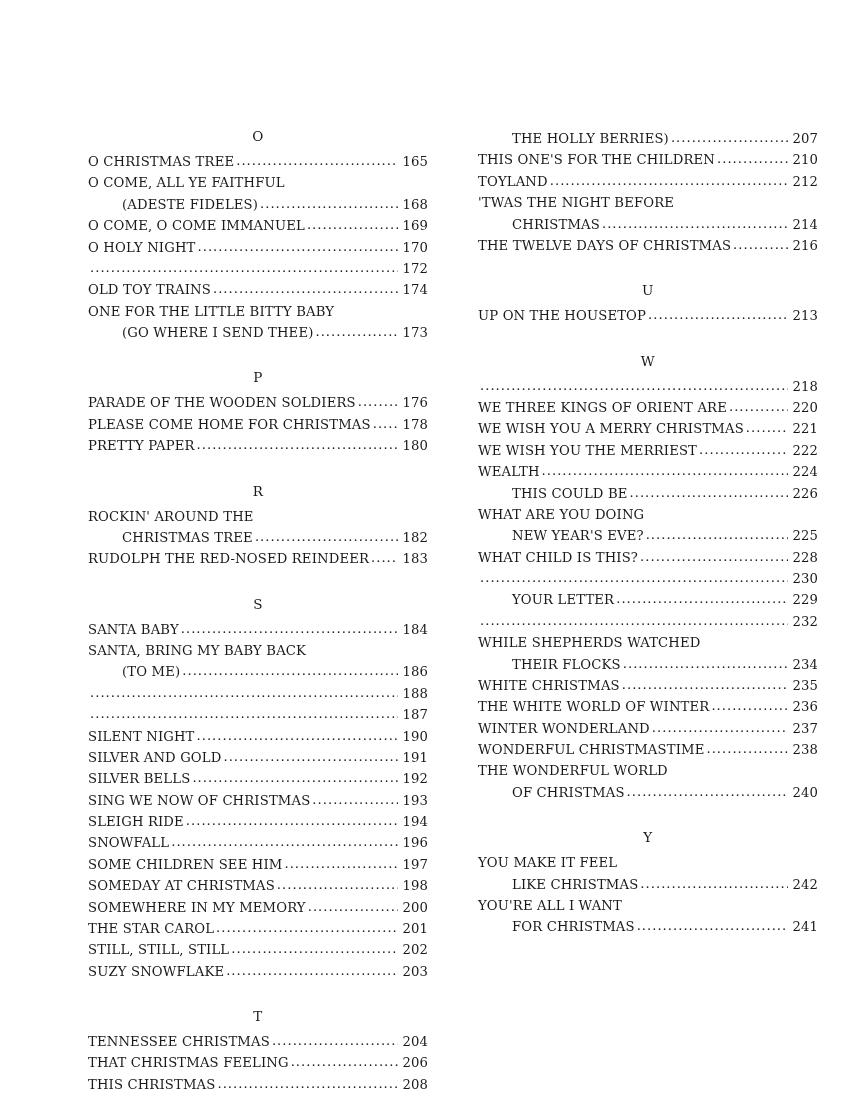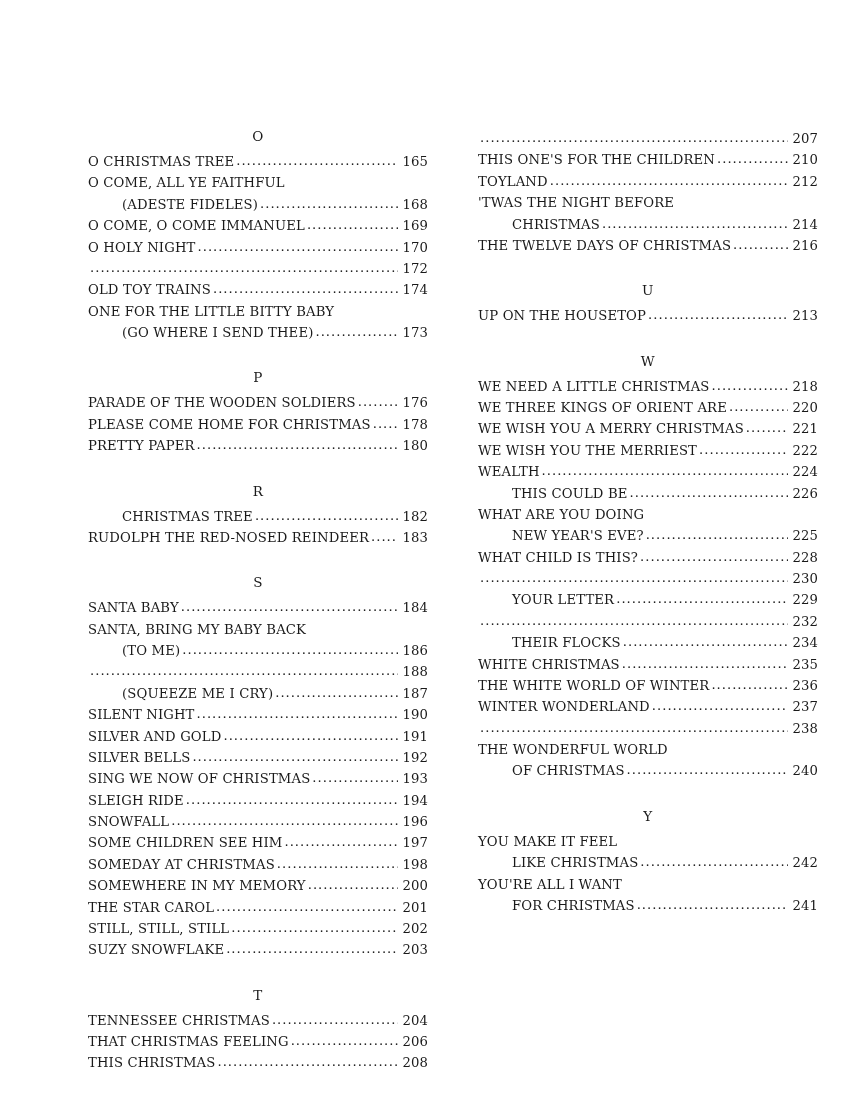--- a/index.html
+++ b/index.html
@@ -167,20 +167,25 @@
             <div class="entry-line">
               <span class="title">PRETTY PAPER</span>
               <span class="dots">................................................................................................................................................................</span>
               <span class="page-num">180</span>
             </div>
           </div>
         </div>
         <div class="section">
           <div class="letter">R</div>
           <div class="entry">
+            <div class="entry-line no-dots">
+              <span class="title">ROCKIN' AROUND THE</span>
+              <span class="dots">................................................................................................................................................................</span>
+              <span class="page-num" style="visibility: hidden;">182</span>
+            </div>
             <div class="entry-line indent">
               <span class="title">CHRISTMAS TREE</span>
               <span class="dots">................................................................................................................................................................</span>
               <span class="page-num">182</span>
             </div>
           </div>
           <div class="entry">
             <div class="entry-line">
               <span class="title">RUDOLPH THE RED-NOSED REINDEER</span>
               <span class="dots">................................................................................................................................................................</span>
@@ -210,21 +215,20 @@
             </div>
           </div>
           <div class="entry">
             <div class="entry-line">
               <span class="dots">................................................................................................................................................................</span>
               <span class="page-num">188</span>
             </div>
           </div>
           <div class="entry">
             <div class="entry-line indent">
-              <span class="title">(SQUEEZE ME I CRY)</span>
               <span class="dots">................................................................................................................................................................</span>
               <span class="page-num">187</span>
             </div>
           </div>
           <div class="entry">
             <div class="entry-line">
               <span class="title">SILENT NIGHT</span>
               <span class="dots">................................................................................................................................................................</span>
               <span class="page-num">190</span>
             </div>
@@ -329,20 +333,21 @@
               <span class="dots">................................................................................................................................................................</span>
               <span class="page-num">208</span>
             </div>
           </div>
         </div>
       </div>
     <div class="column">
         <div class="section">
           <div class="entry">
             <div class="entry-line indent">
+              <span class="title">THE HOLLY BERRIES)</span>
               <span class="dots">................................................................................................................................................................</span>
               <span class="page-num">207</span>
             </div>
           </div>
           <div class="entry">
             <div class="entry-line">
               <span class="title">THIS ONE'S FOR THE CHILDREN</span>
               <span class="dots">................................................................................................................................................................</span>
               <span class="page-num">210</span>
             </div>
@@ -381,21 +386,20 @@
               <span class="title">UP ON THE HOUSETOP</span>
               <span class="dots">................................................................................................................................................................</span>
               <span class="page-num">213</span>
             </div>
           </div>
         </div>
         <div class="section">
           <div class="letter">W</div>
           <div class="entry">
             <div class="entry-line">
-              <span class="title">WE NEED A LITTLE CHRISTMAS</span>
               <span class="dots">................................................................................................................................................................</span>
               <span class="page-num">218</span>
             </div>
           </div>
           <div class="entry">
             <div class="entry-line">
               <span class="title">WE THREE KINGS OF ORIENT ARE</span>
               <span class="dots">................................................................................................................................................................</span>
               <span class="page-num">220</span>
             </div>
@@ -460,20 +464,25 @@
               <span class="page-num">229</span>
             </div>
           </div>
           <div class="entry">
             <div class="entry-line">
               <span class="dots">................................................................................................................................................................</span>
               <span class="page-num">232</span>
             </div>
           </div>
           <div class="entry">
+            <div class="entry-line no-dots">
+              <span class="title">WHILE SHEPHERDS WATCHED</span>
+              <span class="dots">................................................................................................................................................................</span>
+              <span class="page-num" style="visibility: hidden;">234</span>
+            </div>
             <div class="entry-line indent">
               <span class="title">THEIR FLOCKS</span>
               <span class="dots">................................................................................................................................................................</span>
               <span class="page-num">234</span>
             </div>
           </div>
           <div class="entry">
             <div class="entry-line">
               <span class="title">WHITE CHRISTMAS</span>
               <span class="dots">................................................................................................................................................................</span>
@@ -489,20 +498,21 @@
           </div>
           <div class="entry">
             <div class="entry-line">
               <span class="title">WINTER WONDERLAND</span>
               <span class="dots">................................................................................................................................................................</span>
               <span class="page-num">237</span>
             </div>
           </div>
           <div class="entry">
             <div class="entry-line">
+              <span class="title">WONDERFUL CHRISTMASTIME</span>
               <span class="dots">................................................................................................................................................................</span>
               <span class="page-num">238</span>
             </div>
           </div>
           <div class="entry">
             <div class="entry-line no-dots">
               <span class="title">THE WONDERFUL WORLD</span>
               <span class="dots">................................................................................................................................................................</span>
               <span class="page-num" style="visibility: hidden;">240</span>
             </div>

